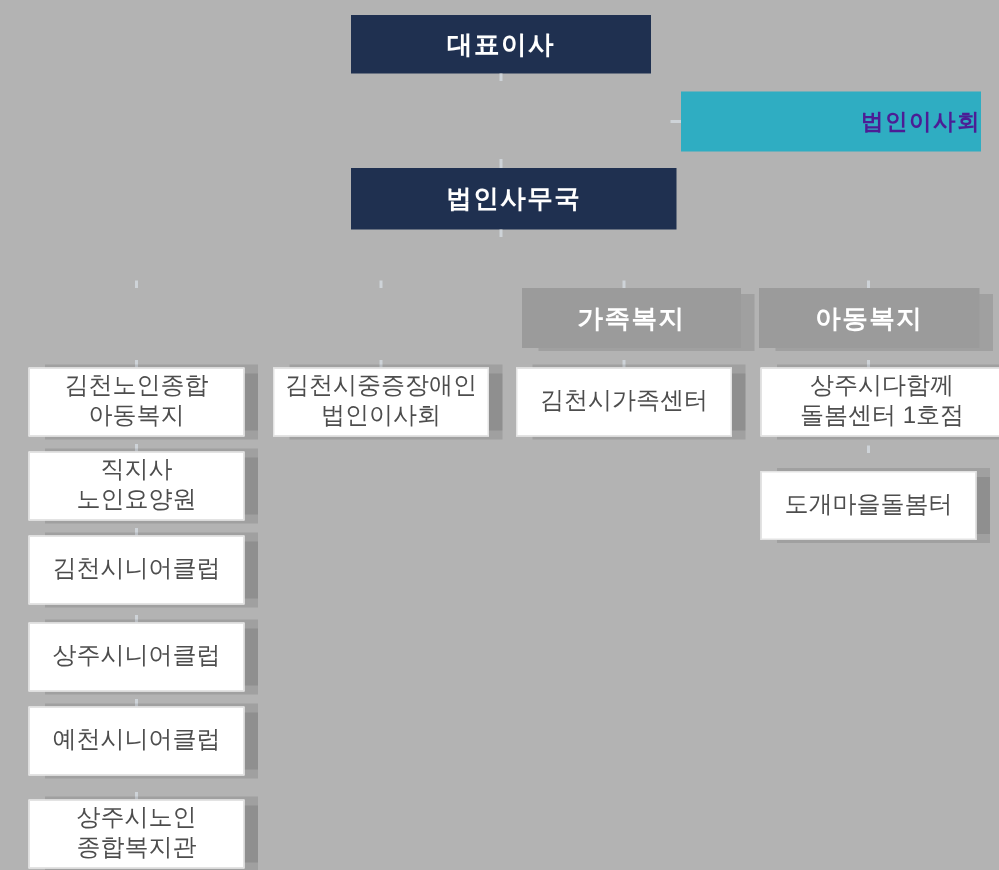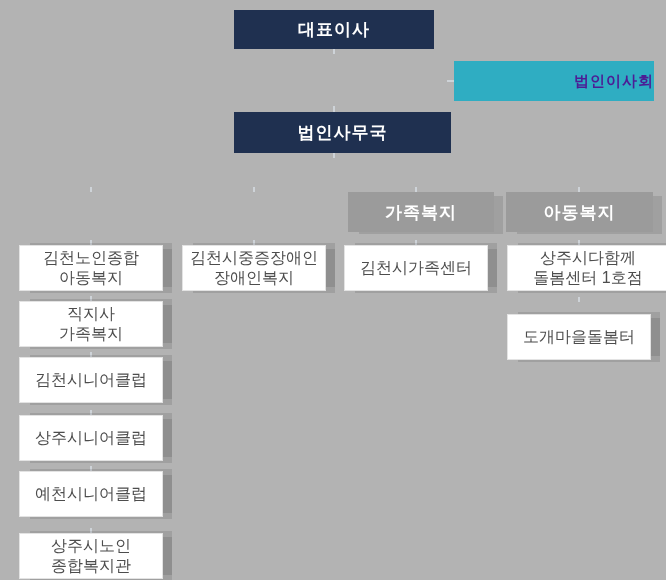--- a/index.html
+++ b/index.html
@@ -120,39 +120,39 @@
   <div class="node ghead" style="left:506px;top:192px;width:147px">
     <span class="lbl">아동복지</span>
   </div>
 
   <div class="node ibox" style="left:19px;top:245px">
     <span class="lbl">김천노인종합
 아동복지</span>
   </div>
   <div class="node ibox" style="left:19px;top:301px">
     <span class="lbl">직지사
-가족복지</span>
+노인요양원</span>
   </div>
   <div class="node ibox" style="left:19px;top:357px">
     <span class="lbl">김천시니어클럽</span>
   </div>
   <div class="node ibox" style="left:19px;top:415px">
     <span class="lbl">상주시니어클럽</span>
   </div>
   <div class="node ibox" style="left:19px;top:471px">
     <span class="lbl">예천시니어클럽</span>
   </div>
   <div class="node ibox" style="left:19px;top:533px">
     <span class="lbl">상주시노인
 종합복지관</span>
   </div>
 
   <div class="node ibox" style="left:182px;top:245px">
     <span class="lbl">김천시중증장애인
-장애인복지</span>
+법인이사회</span>
   </div>
 
   <div class="node ibox" style="left:344px;top:245px">
     <span class="lbl">김천시가족센터</span>
   </div>
 
   <div class="node ibox" style="left:507px;top:245px;width:162px">
     <span class="lbl">상주시다함께
 돌봄센터 1호점</span>
   </div>

